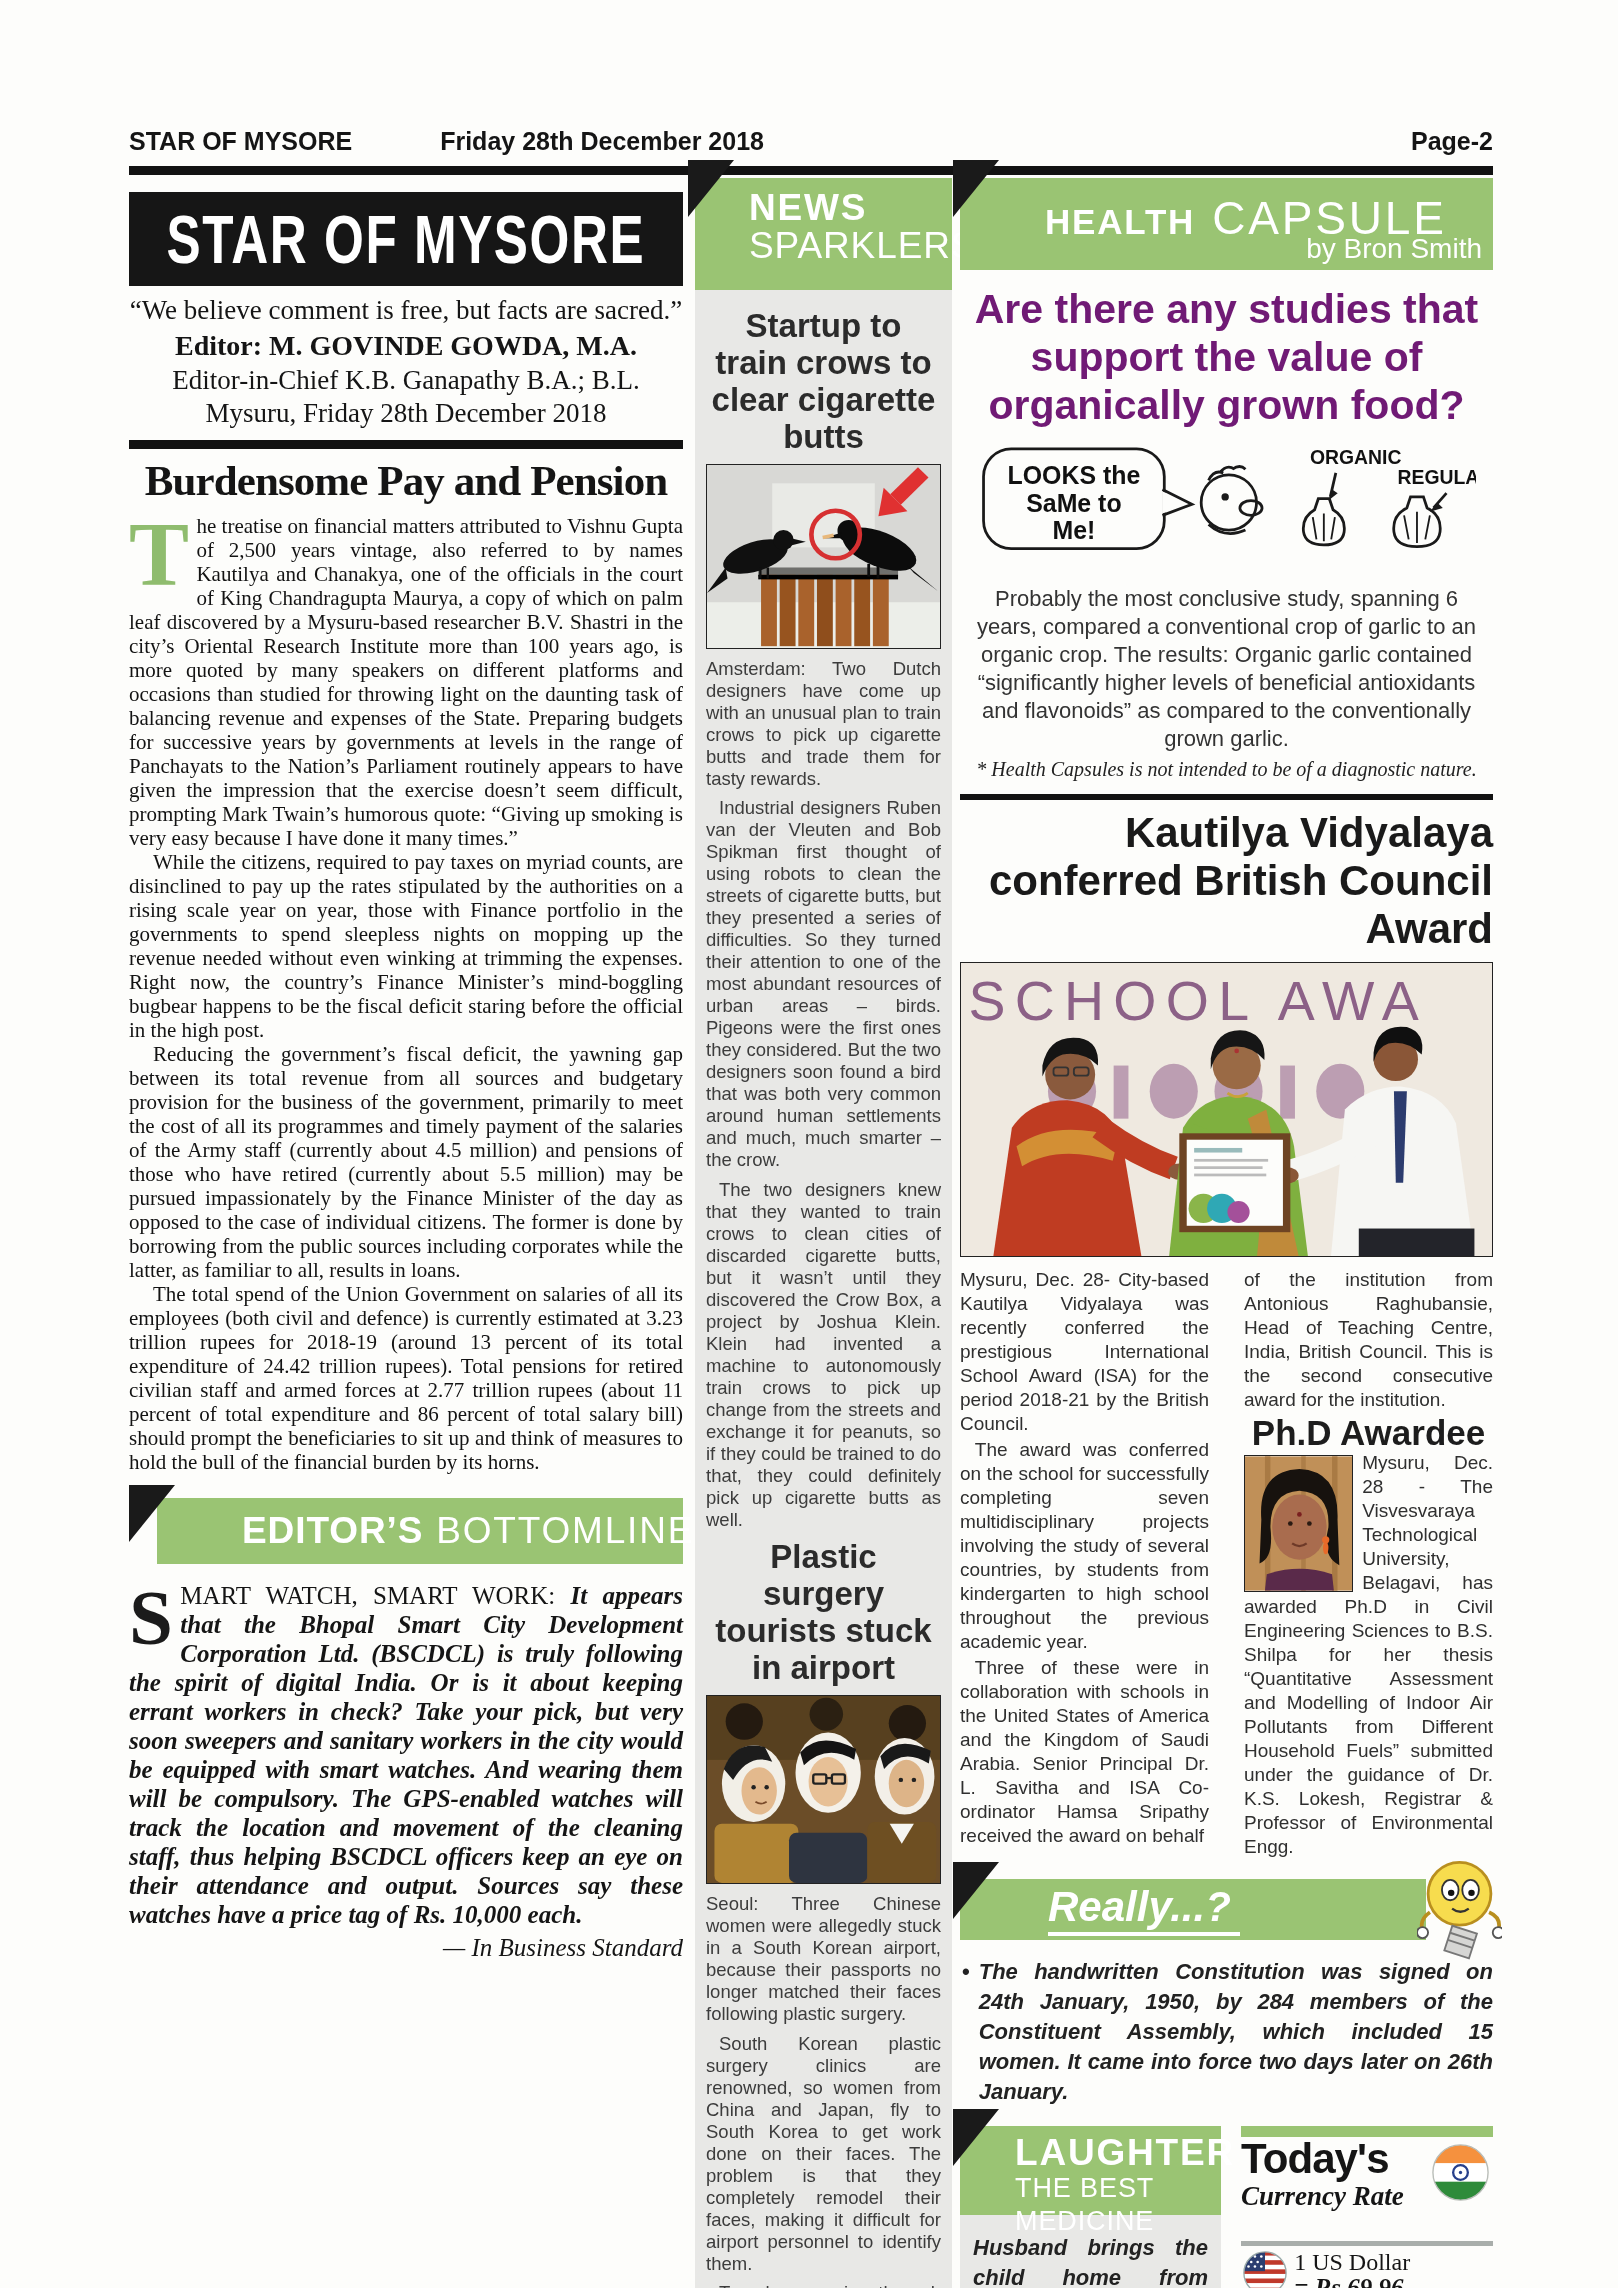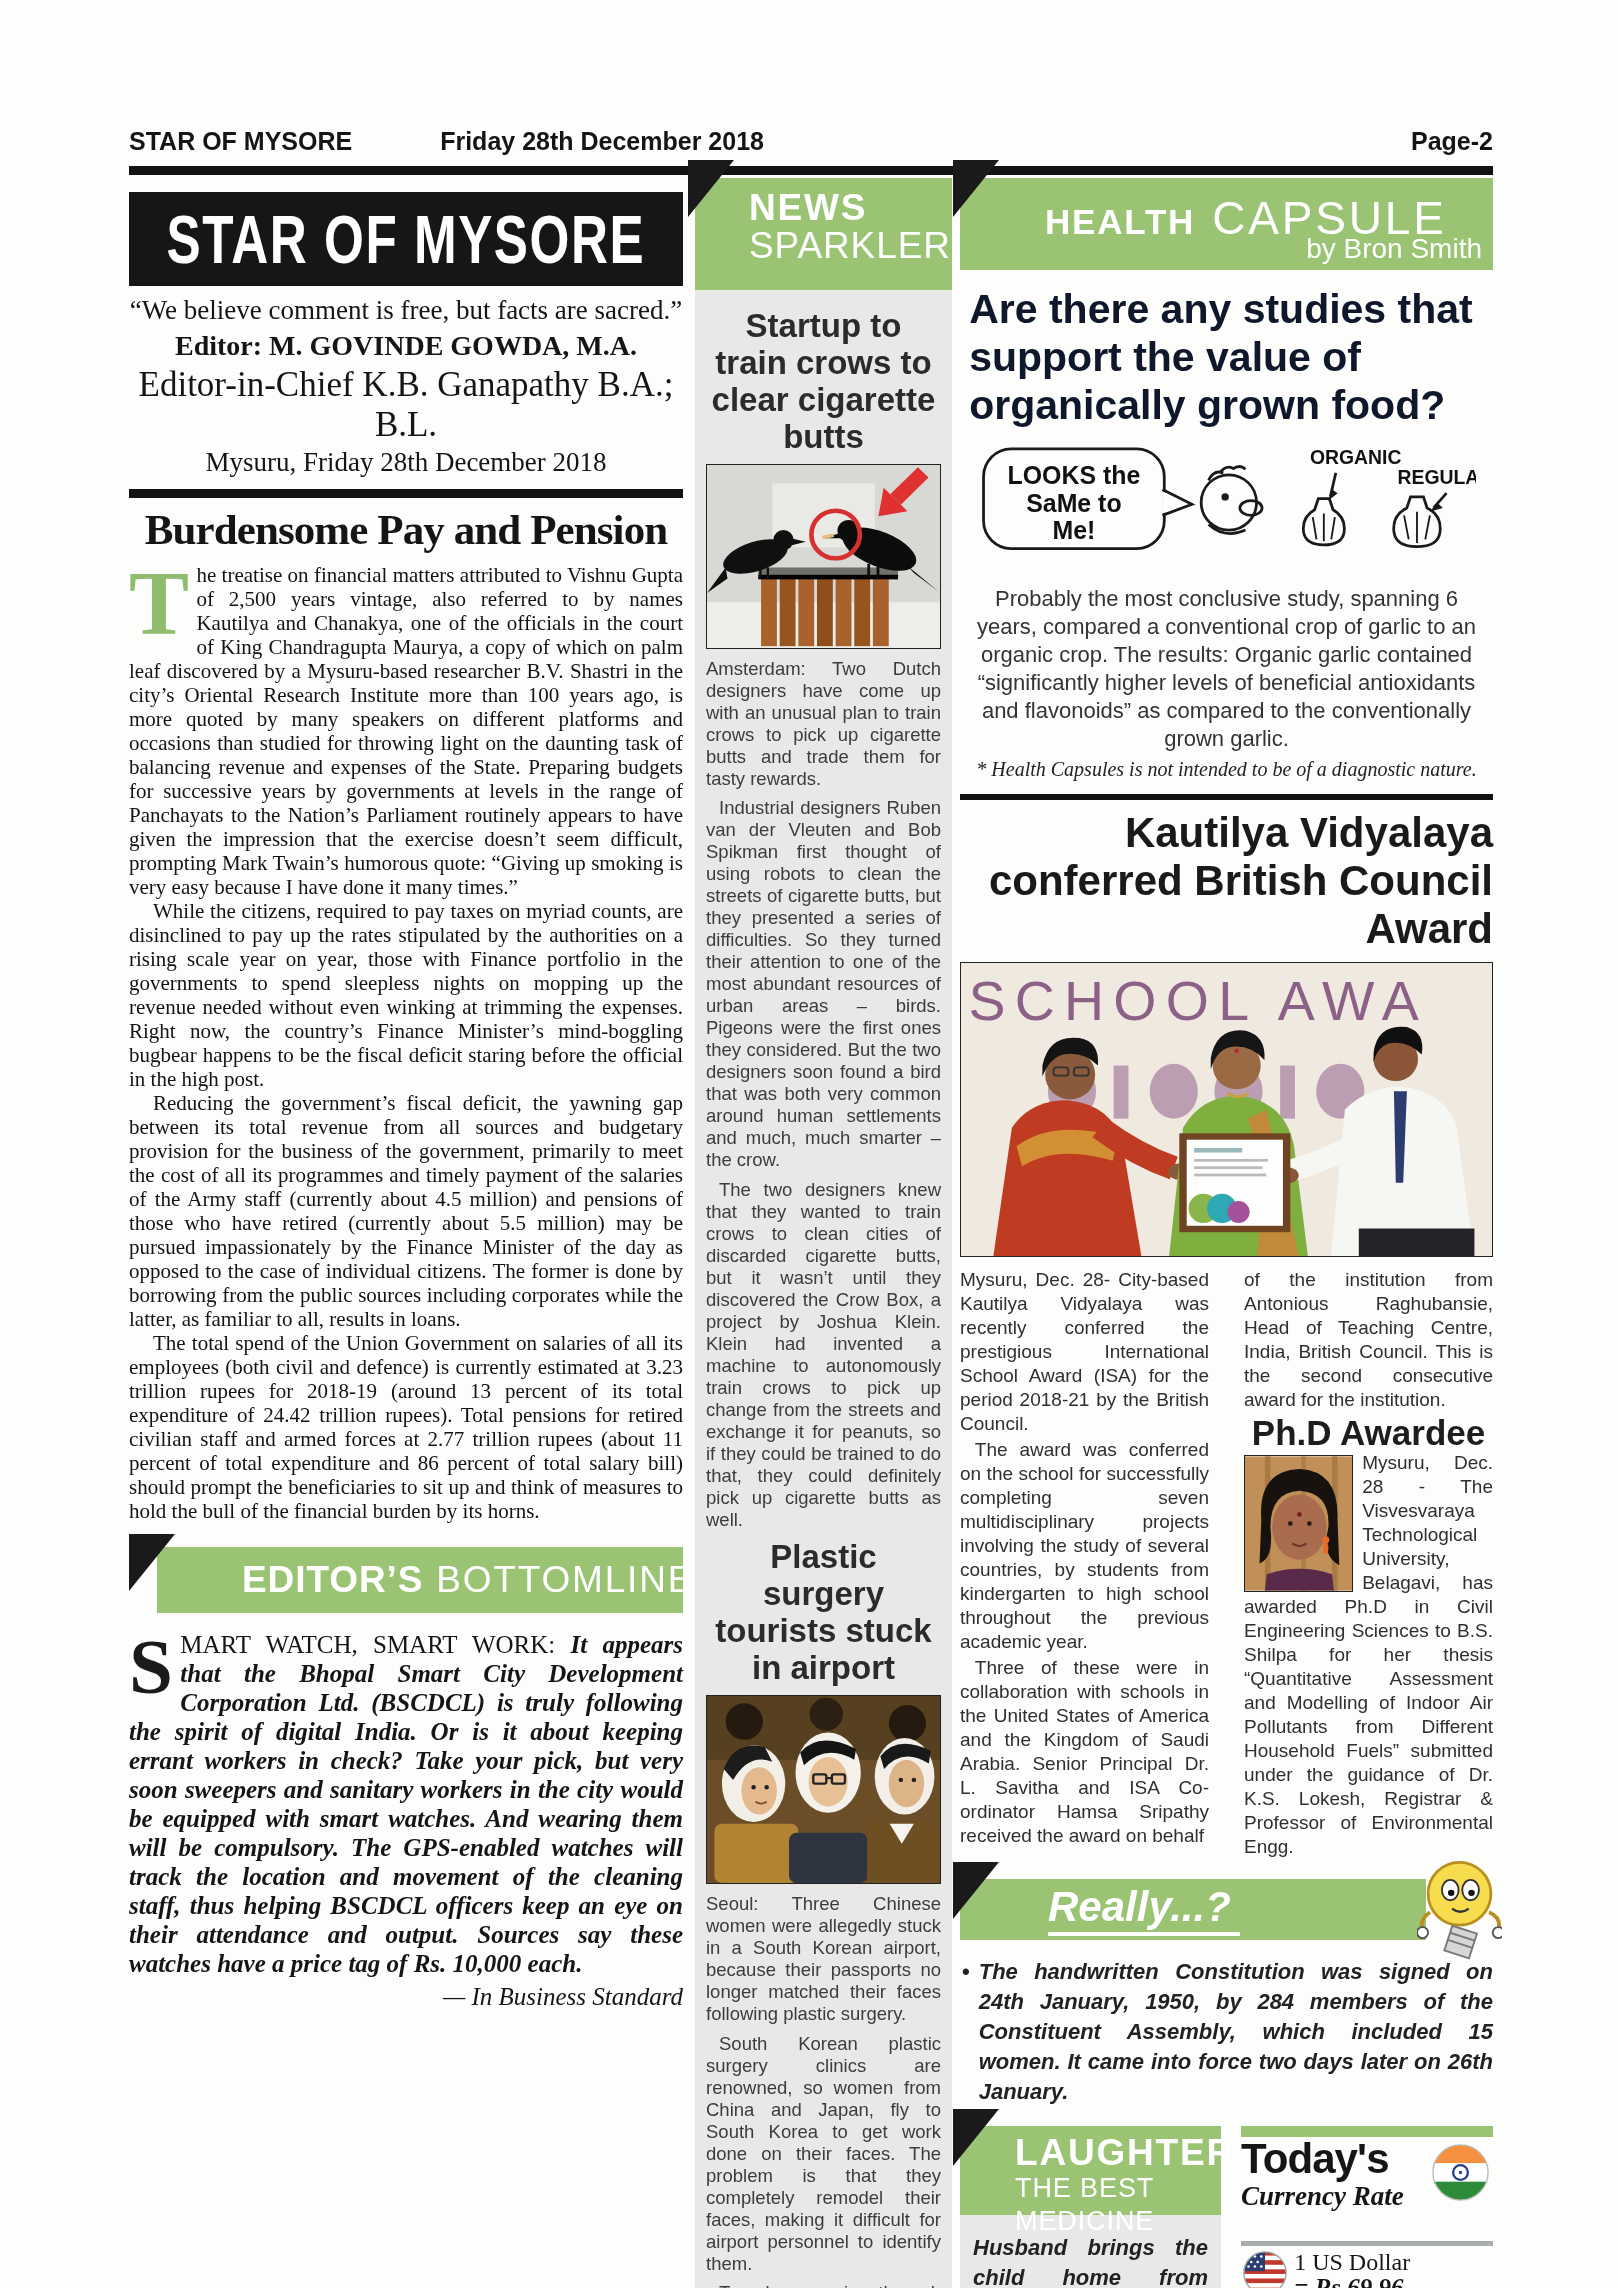--- a/index.html
+++ b/index.html
@@ -17,21 +17,21 @@
   .col-left  { position:absolute; left:129px; top:192px; width:554px; }
   .col-mid   { position:absolute; left:695px; top:178px; width:257px; }
   .col-right { position:absolute; left:960px; top:178px; width:533px; }
 
   
   .masthead-box { background:#161616; height:94px; display:flex; align-items:center; justify-content:center; }
   .masthead-title { color:#fff; font-weight:bold; font-size:61px; letter-spacing:1.8px; transform:scale(0.84,1.12); white-space:nowrap; }
   .masthead-lines { text-align:center; font-family:"Liberation Serif", serif; margin-top:9.2px; }
   .mh-quote { font-size:27px; }
   .mh-editor { font-size:28px; font-weight:bold; margin-top:3.7px; }
-  .mh-chief { font-size:35px; margin-top:2.8px; }
+  .mh-chief { font-size:27px; margin-top:2.8px; }
   .mh-date { font-size:27px; margin-top:2.8px; }
   .rule2 { height:8.3px; background:#121212; margin-top:11px; }
 
   
   .main-headline { font-family:"Liberation Serif", serif; font-weight:bold; font-size:43px; text-align:center; margin-top:7.4px; letter-spacing:-0.9px; }
   .article { margin-top:9.2px; font-family:"Liberation Serif", serif; font-size:21px; line-height:24px; text-align:justify; color:#131313; }
   .article p + p { text-indent:24px; }
   .dropcap { float:left; font-weight:bold; font-size:90px; line-height:74px; padding:3.7px 7.4px 0 0; }
   .dropcap.green { color:#8fbc6e; }
   .dropcap.dark { color:#1b1b1b; font-size:79px; line-height:65px; }
@@ -61,21 +61,21 @@
   .mid-gray p.ind { text-indent:13px; }
   .mid-photo { display:block; width:100%; border:1.8px solid #222; background:#ddd; margin:3.7px 0 9.2px; }
 
   
   .hc-banner { height:92px; }
   .hc-banner .fold { left:-7.4px; top:-18.5px; }
   .hc-line { position:absolute; left:85px; top:13px; }
   .hc-bold { font-weight:bold; font-size:35px; letter-spacing:1.8px; }
   .hc-light { font-size:46px; letter-spacing:2.8px; margin-left:13px; }
   .hc-by { position:absolute; right:11px; bottom:5.5px; font-size:28px; }
-  .hc-headline { font-weight:800; font-size:41px; line-height:48px; text-align:left; color:#0f172a; margin:14.8px 9.2px 7.4px; }
+  .hc-headline { font-weight:800; font-size:41px; line-height:48px; text-align:center; color:#701a75; margin:14.8px 9.2px 7.4px; }
   .hc-cartoon { display:block; margin:3.7px auto 5.5px; }
   .hc-body { font-size:22px; line-height:28px; text-align:center; color:#333; margin:5.5px 3.7px; }
   .hc-disclaimer { font-family:"Liberation Serif", serif; font-style:italic; font-size:20px; text-align:center; margin-top:5.5px; color:#222; }
   .hc-rule { height:5.5px; background:#121212; margin:13px 0 9.2px; }
 
   .award-headline { font-weight:bold; font-size:42px; line-height:48px; text-align:right; color:#1a1a1a; }
   .award-photo { display:block; width:100%; border:1.8px solid #222; margin:9.2px 0 11px; }
 
   .two-col { display:flex; gap:35px; }
   .two-col .tc { flex:1; font-size:19px; line-height:24px; text-align:justify; color:#2f2f2f; }

